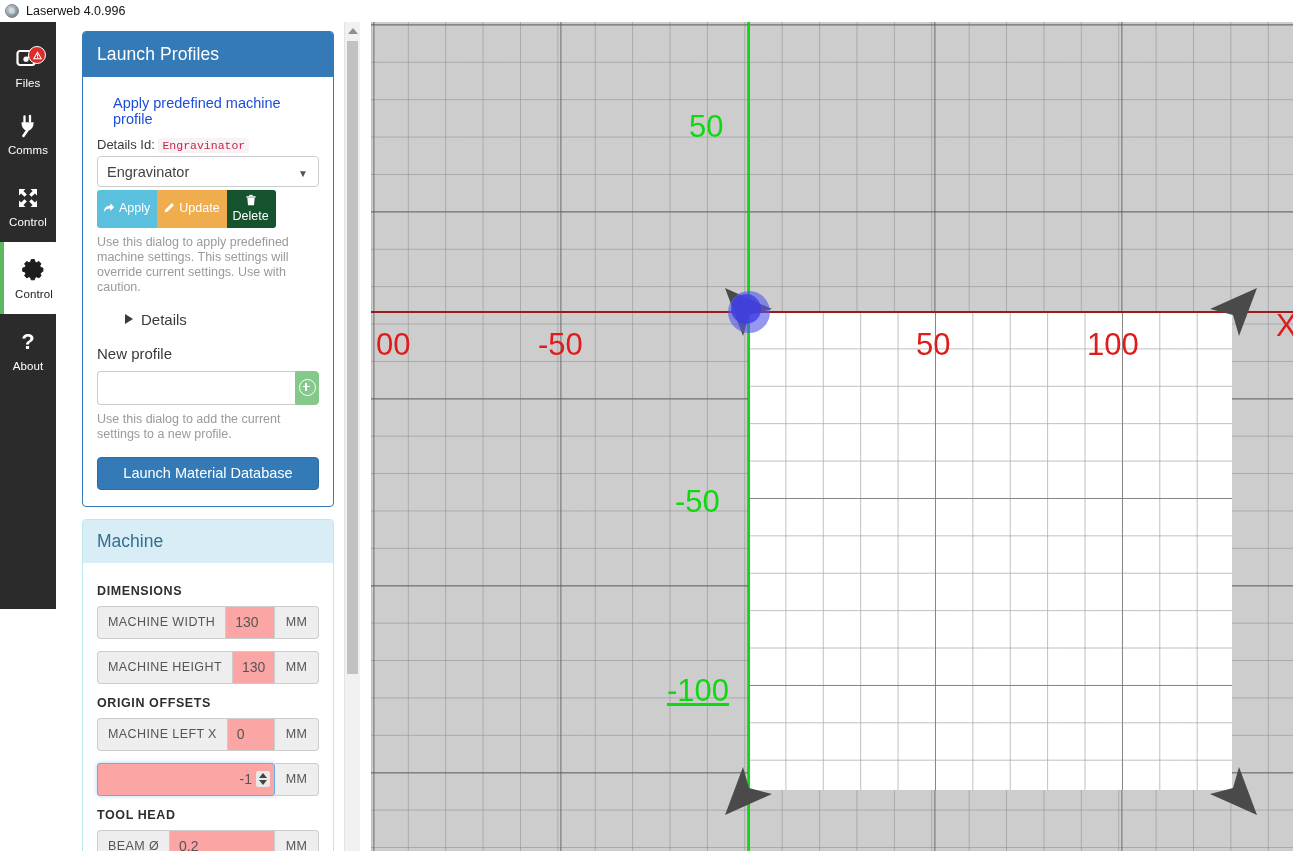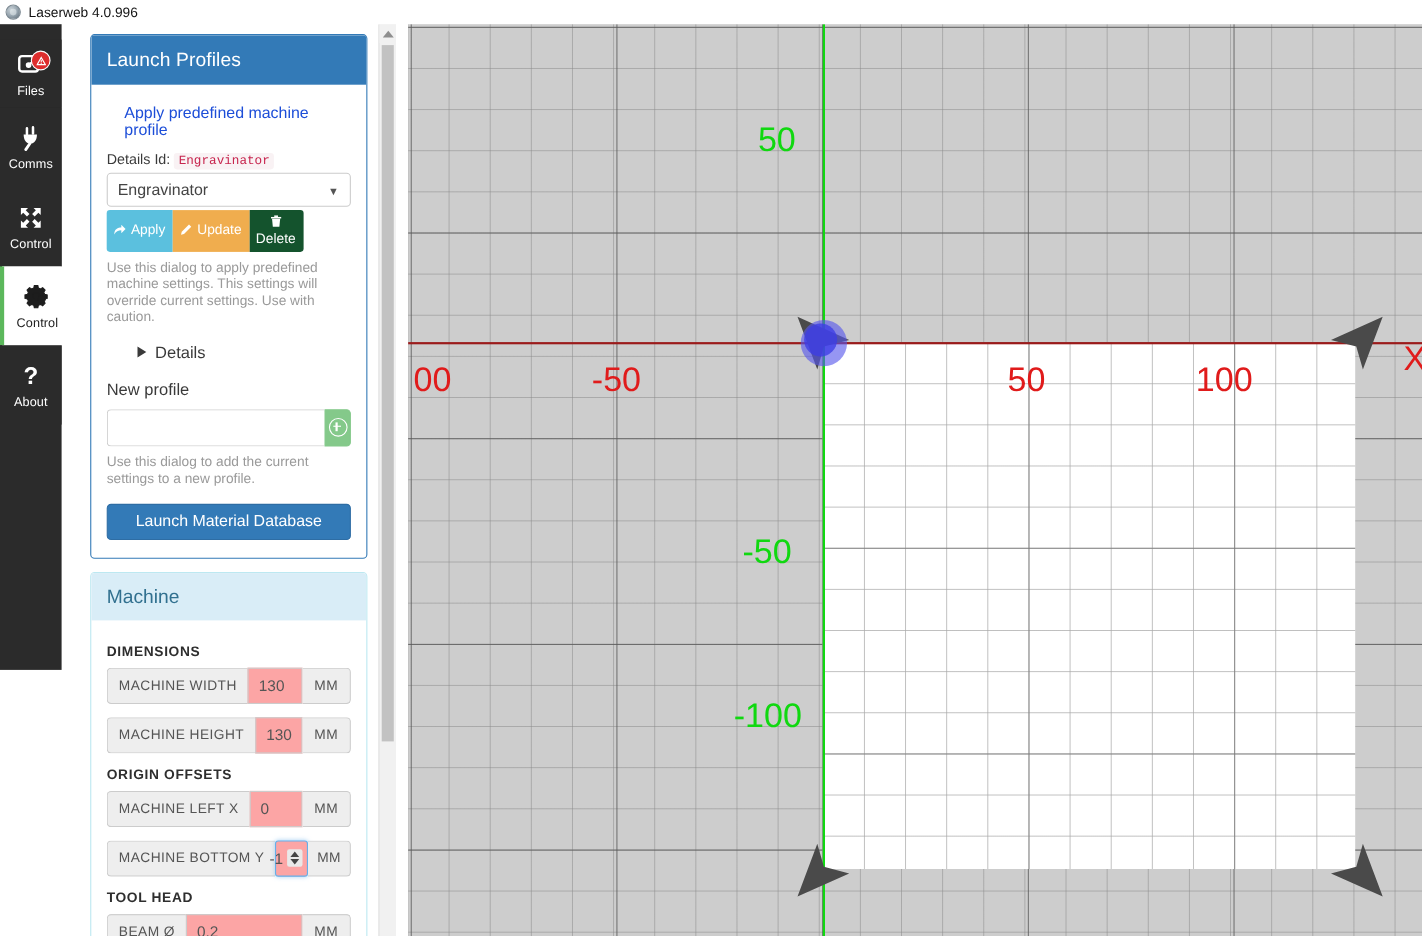--- a/index.html
+++ b/index.html
@@ -357,21 +357,20 @@
           <div class="grouplab">ORIGIN OFFSETS</div>
 
 
           <div class="field">
             <div class="f-lab">MACHINE LEFT X</div>
             <div class="f-val">0</div>
             <div class="f-unit">MM</div>
           </div>
 
           <div class="field">
-            <div class="f-lab">MACHINE BOTTOM Y</div>
             <div class="f-val focused">
               <span>-1</span>
               <span class="spin">
                 <i class="u"></i>
                 <i class="d"></i>
               </span>
             </div>
             <div class="f-unit">MM</div>
           </div>
 
@@ -442,17 +441,17 @@
     <div class="cursor-dot2" style="left:360px;top:272px;"></div>
 
     <div class="tick x" style="left:5px;top:307px;">00</div>
     <div class="tick x" style="left:167px;top:307px;">-50</div>
     <div class="tick x" style="left:545px;top:307px;">50</div>
     <div class="tick x" style="left:716px;top:307px;">100</div>
     <div class="axname" style="left:905px;top:286px;">X</div>
 
     <div class="tick y" style="left:318px;top:89px;">50</div>
     <div class="tick y" style="left:304px;top:464px;">-50</div>
-    <div class="tick y" style="left:296px;top:613px;">-100</div>
+    <div class="tick y" style="left:296px;top:653px;text-decoration:underline;">-100</div>
 
   </div>
 
 </div>
 
 </body></html>

